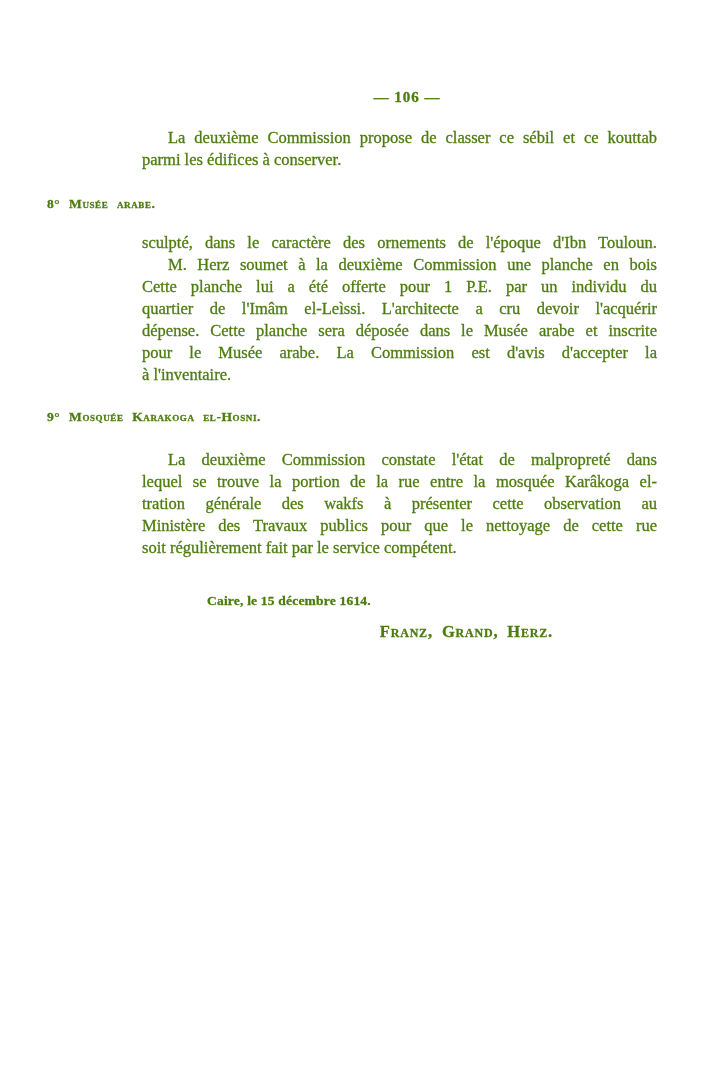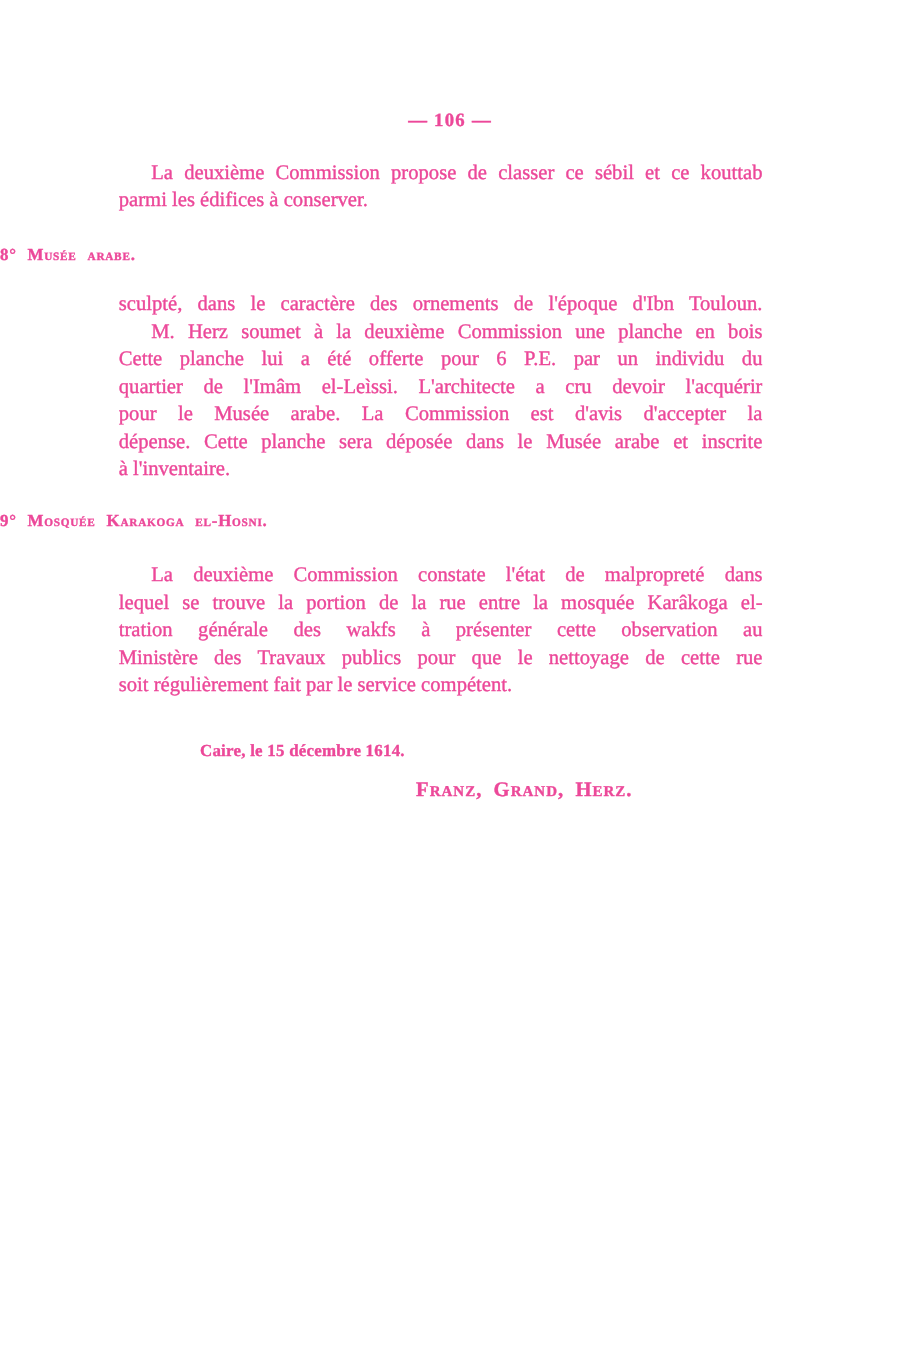--- a/index.html
+++ b/index.html
@@ -7,21 +7,22 @@
     padding: 0;
     background: #ffffff;
   }
   #page {
     position: relative;
     width: 636px;
     height: 1082px;
     background: #ffffff;
     overflow: hidden;
     font-family: "Liberation Serif", "DejaVu Serif", serif;
-    color: #ec4899;
+    color: #4d7c0f;
+    margin-left: 47px;
     -webkit-text-stroke: 0.3px currentColor;
   }
   
   .folio {
     position: absolute;
     top: 89px;
     left: 0;
     width: 720px;
     text-align: center;
     font-size: 15px;
@@ -100,24 +101,24 @@
   <div class="para" id="para1">
     <div class="jline indent">La deuxième Commission propose de classer ce sébil et ce kouttab</div>
     <div class="lastline">parmi les édifices à conserver.</div>
   </div>
 
   <div class="sec-heading" id="heading8">8° Musée arabe.</div>
 
   <div class="para" id="para2">
     <div class="jline">sculpté, dans le caractère des ornements de l'époque d'Ibn Touloun.</div>
     <div class="jline indent">M. Herz soumet à la deuxième Commission une planche en bois</div>
-    <div class="jline">Cette planche lui a été offerte pour 6 P.E. par un individu du</div>
+    <div class="jline">Cette planche lui a été offerte pour 1 P.E. par un individu du</div>
     <div class="jline">quartier de l'Imâm el-Leìssi. L'architecte a cru devoir l'acquérir</div>
+    <div class="jline">dépense. Cette planche sera déposée dans le Musée arabe et inscrite</div>
     <div class="jline">pour le Musée arabe. La Commission est d'avis d'accepter la</div>
-    <div class="jline">dépense. Cette planche sera déposée dans le Musée arabe et inscrite</div>
     <div class="lastline">à l'inventaire.</div>
   </div>
 
   <div class="sec-heading" id="heading9">9° Mosquée Karakoga el-Hosni.</div>
 
   <div class="para" id="para3">
     <div class="jline indent">La deuxième Commission constate l'état de malpropreté dans</div>
     <div class="jline">lequel se trouve la portion de la rue entre la mosquée Karâkoga el-</div>
     <div class="jline">tration générale des wakfs à présenter cette observation au</div>
     <div class="jline">Ministère des Travaux publics pour que le nettoyage de cette rue</div>

